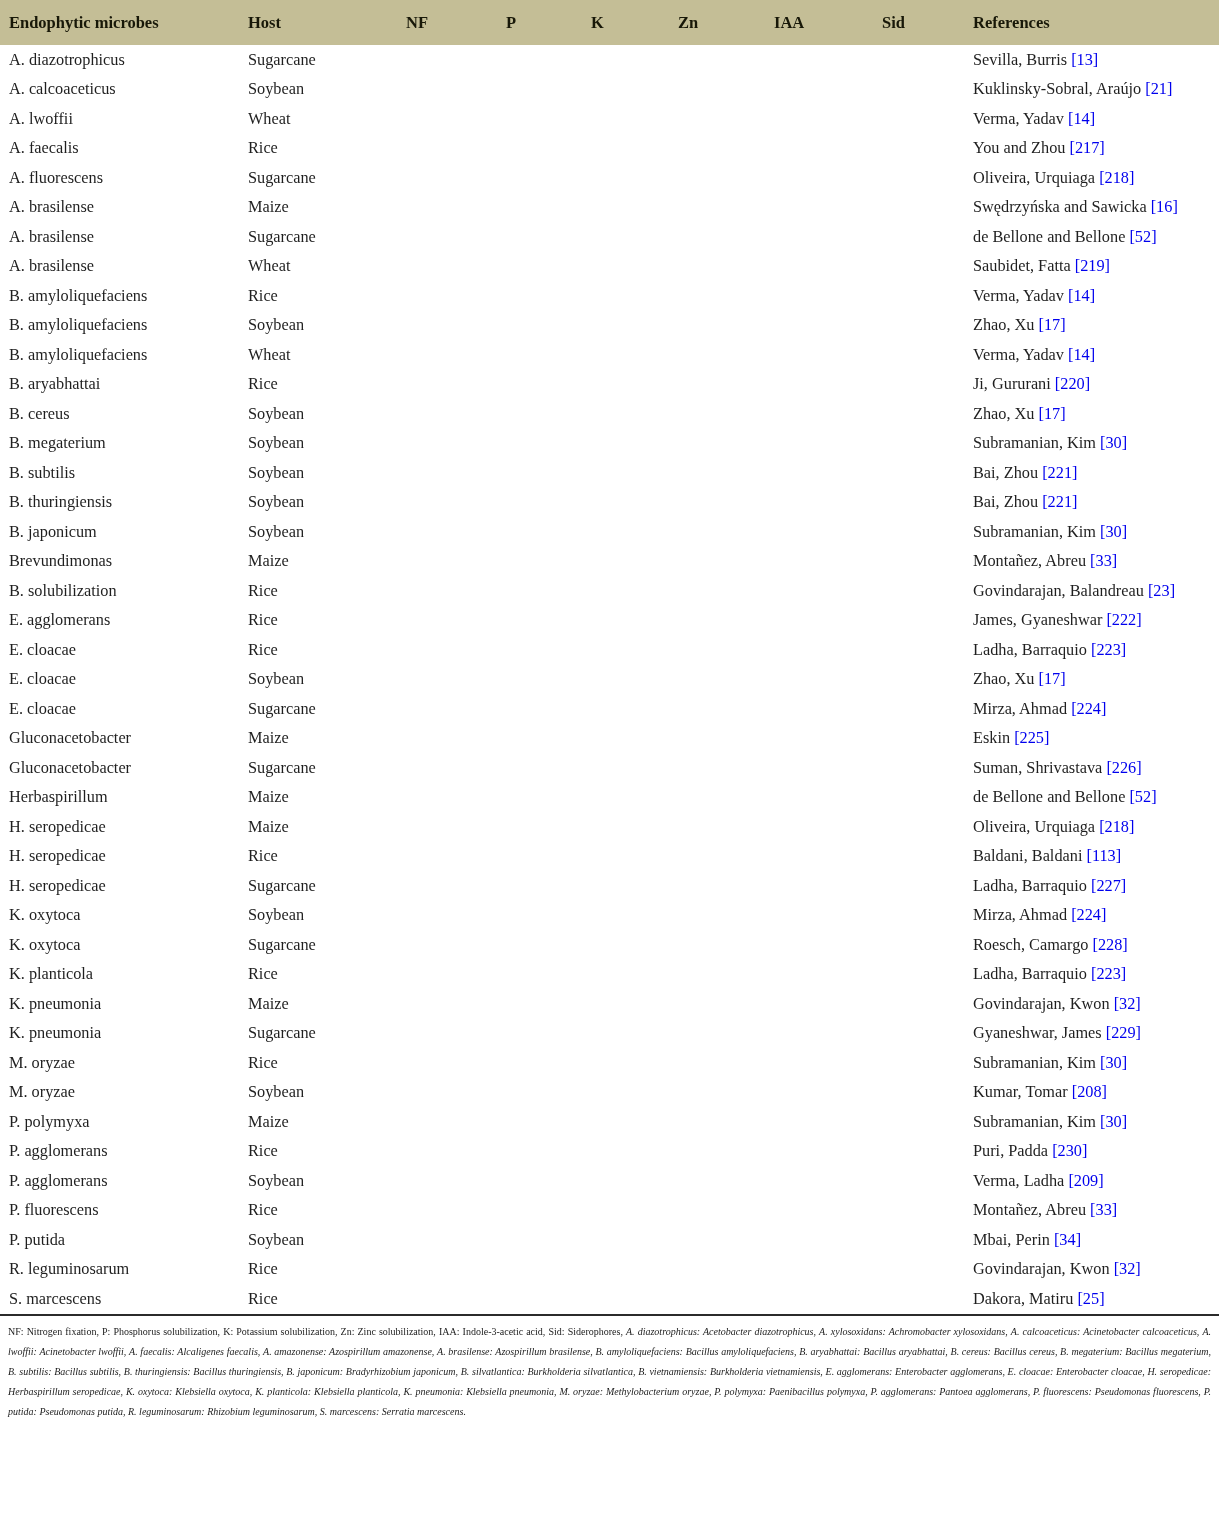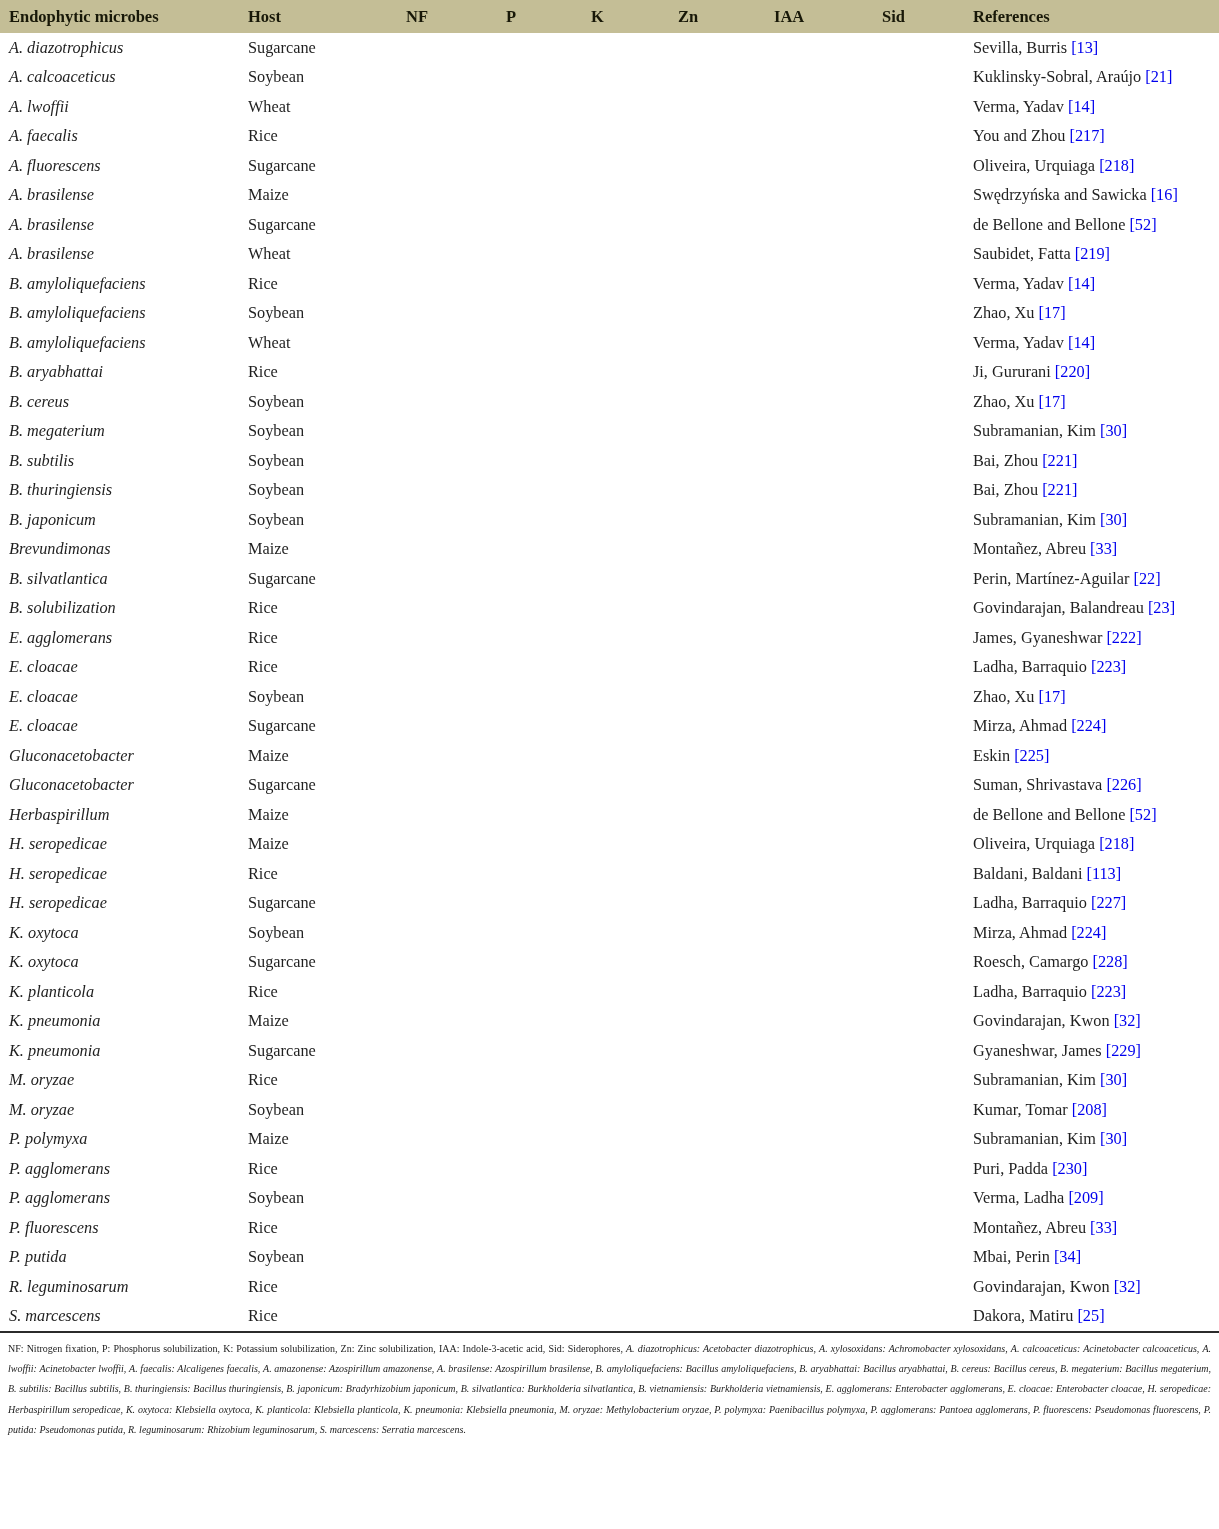--- a/index.html
+++ b/index.html
@@ -15,36 +15,36 @@
     color:var(--ink);
   }
   table#main-table{
     border-collapse:collapse;
     table-layout:fixed;
     width:1219px;
     border-bottom:2px solid var(--border-dark);
   }
   thead th{
     background:var(--header-bg);
-    height:33px;
+    height:45px;
     text-align:left;
     font-weight:bold;
     font-size:16.5px;
     padding:0 0 0 9px;
     color:#181808;
     white-space:nowrap;
   }
   tbody td{
     height:29.5px;
     font-size:16.3px;
     padding:0 0 0 9px;
     vertical-align:middle;
     white-space:nowrap;
   }
-  td.microbe{font-style:italic;margin-left:24px;}
+  td.microbe{margin-left:24px;}
   .cite{color:var(--cite-blue);}
   #footnote{
     padding:6px 8px 0 8px;
     font-size:10px;
     line-height:20.2px;
     text-align:justify;
     color:#1b1b1b;
   }
   #footnote i{font-style:italic;}
 </style>
@@ -269,31 +269,20 @@
         <td>Maize</td>
         <td></td>
         <td></td>
         <td></td>
         <td></td>
         <td></td>
         <td></td>
         <td><span>Montañez, Abreu </span><span class="cite">[33]</span></td>
       </tr>
       <tr>
-        <td class="microbe">B. silvatlantica</td>
-        <td>Sugarcane</td>
-        <td></td>
-        <td></td>
-        <td></td>
-        <td></td>
-        <td></td>
-        <td></td>
-        <td><span>Perin, Martínez-Aguilar </span><span class="cite">[22]</span></td>
-      </tr>
-      <tr>
         <td class="microbe">B. solubilization</td>
         <td>Rice</td>
         <td></td>
         <td></td>
         <td></td>
         <td></td>
         <td></td>
         <td></td>
         <td><span>Govindarajan, Balandreau </span><span class="cite">[23]</span></td>
       </tr>

